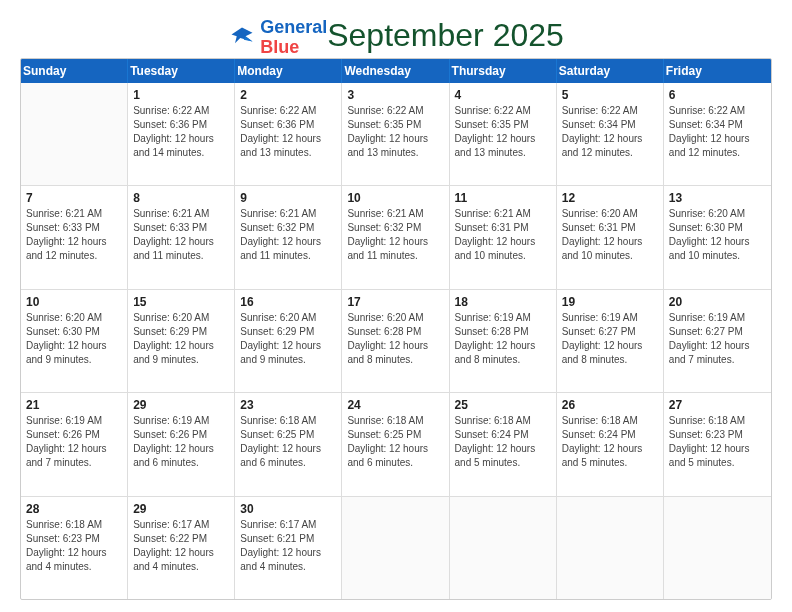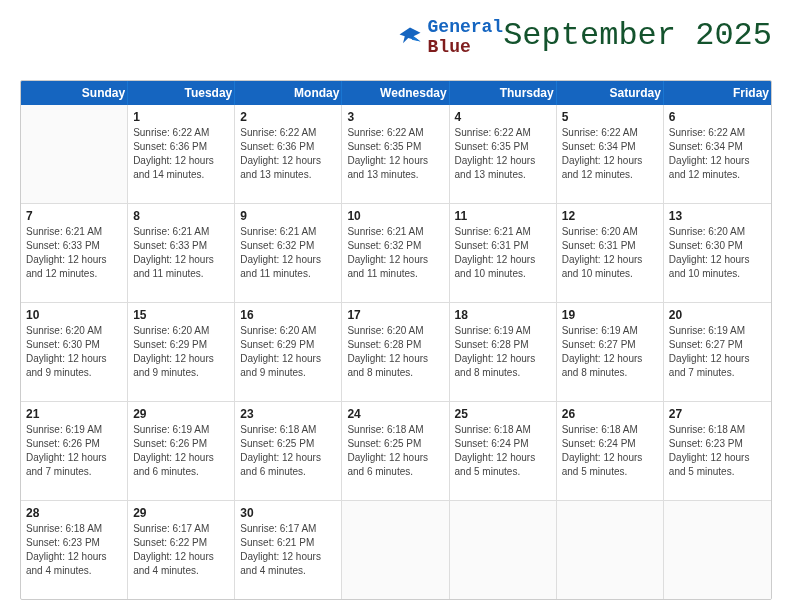--- a/index.html
+++ b/index.html
@@ -12,24 +12,23 @@
     }
     .page {
       width: 792px;
       height: 612px;
       padding: 18px 20px 12px 20px;
       display: flex;
       flex-direction: column;
     }
     .header {
       display: flex;
-      justify-content: flex-end;
+      justify-content: center;
       align-items: flex-start;
-      margin-bottom: 22px;
-      font-family: Liberation Mono, monospace;
+      margin-bottom: 0;
     }
     .logo {
       display: flex;
       align-items: center;
       gap: 4px;
     }
     .logo-text {
       font-size: 18px;
       font-weight: bold;
       color: #333;
@@ -66,21 +65,21 @@
     }
     .cal-header {
       display: grid;
       grid-template-columns: repeat(7, 1fr);
       background: #1565C0;
     }
     .cal-header-cell {
       color: #fff;
       font-size: 12px;
       font-weight: bold;
-      text-align: right;
+      text-align: left;
       padding: 5px 2px;
       border-right: 1px solid #1976D2;
     }
     .cal-header-cell:last-child { border-right: none; }
     .cal-body {
       flex: 1;
       display: flex;
       flex-direction: column;
     }
     .cal-row {
@@ -118,21 +117,21 @@
 
 <div class="page">
   <div class="header">
     <div class="logo">
       <svg class="logo-bird" viewBox="0 0 32 32">
         <polygon points="16,4 28,10 20,14 28,20 14,16 8,22 10,14 4,12 16,4" fill="#1565C0"></polygon>
         <polygon points="20,14 28,20 18,18" fill="#1976D2"></polygon>
       </svg>
       <div class="logo-text">
         <div><span>General</span></div>
-        <div><span style="color:#7f1d1d;">Blue</span></div>
+        <div><span style="color:#ef4444;">Blue</span></div>
       </div>
     </div>
     <div class="title-block">
       <div class="month-title">September 2025</div>
     </div>
   </div>
 
   <div class="calendar">
     <div class="cal-header">
     <div class="cal-header-cell">Sunday</div>

